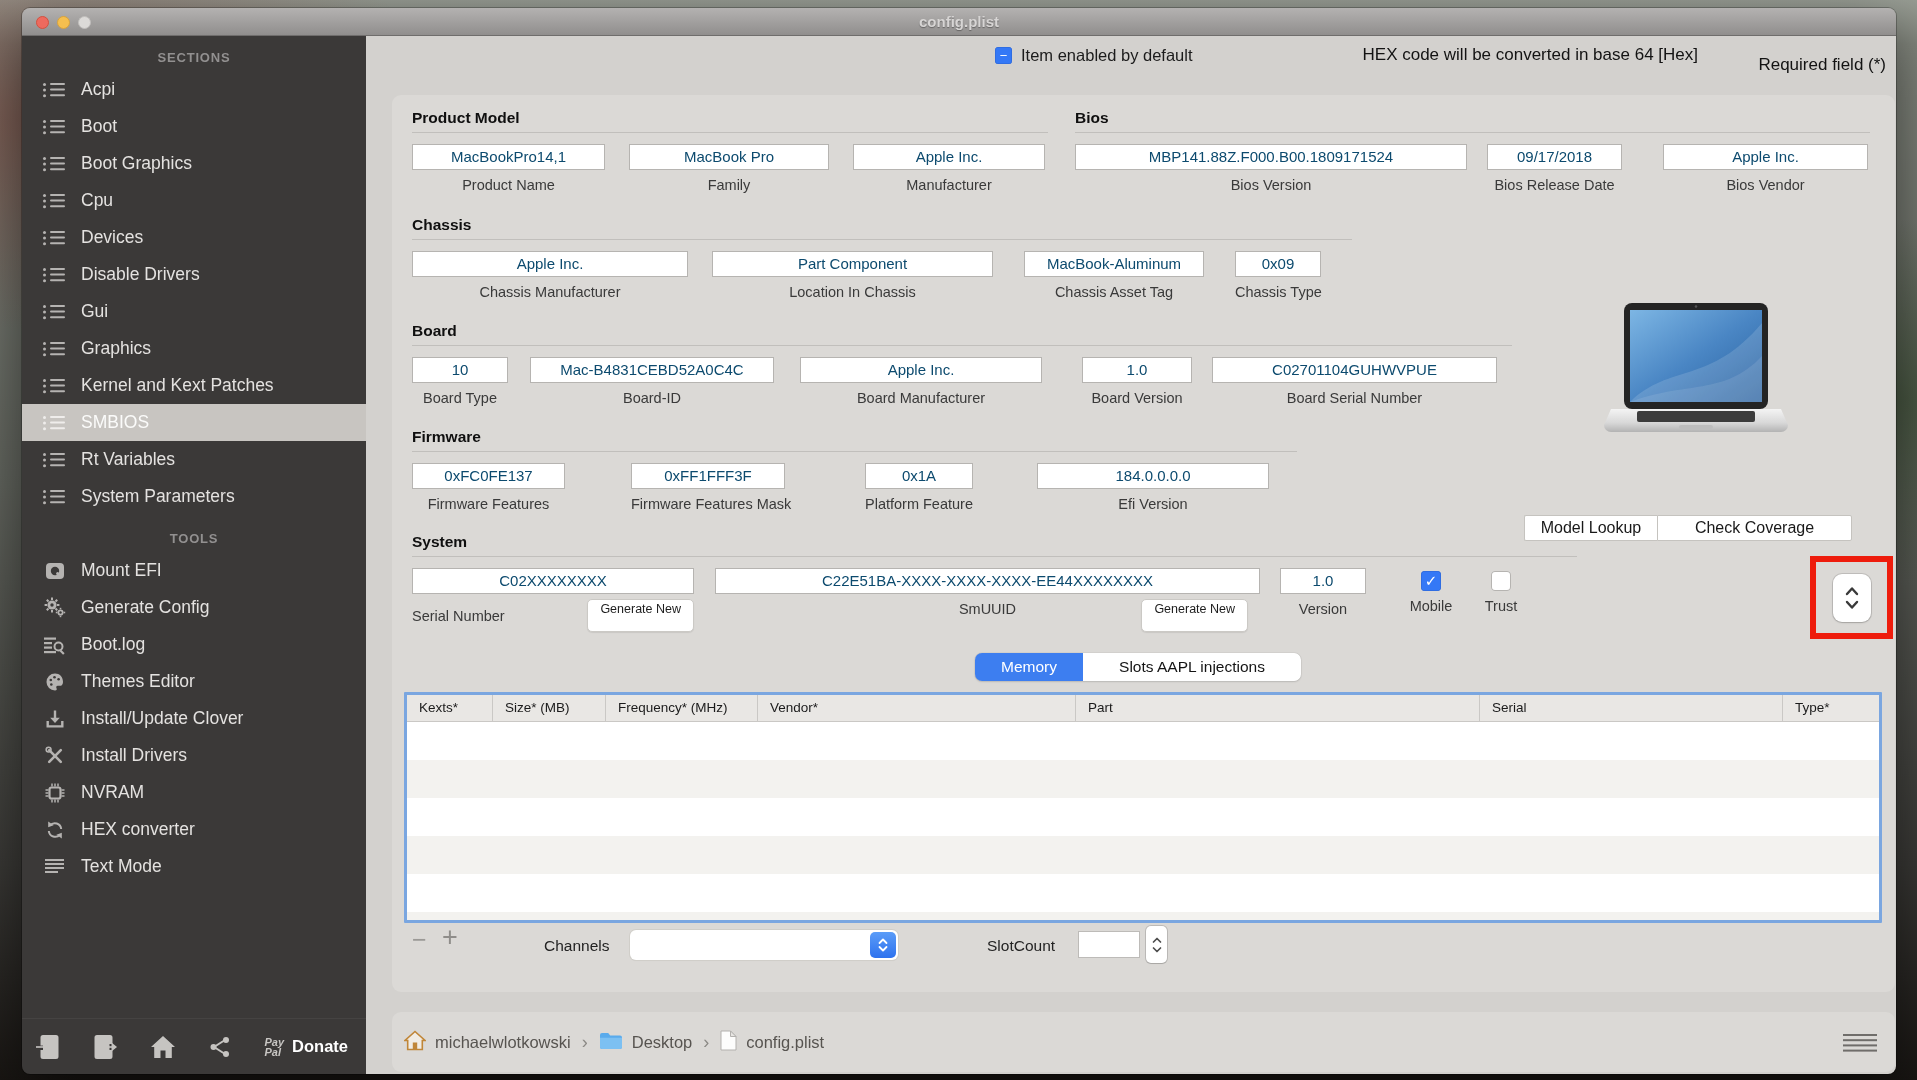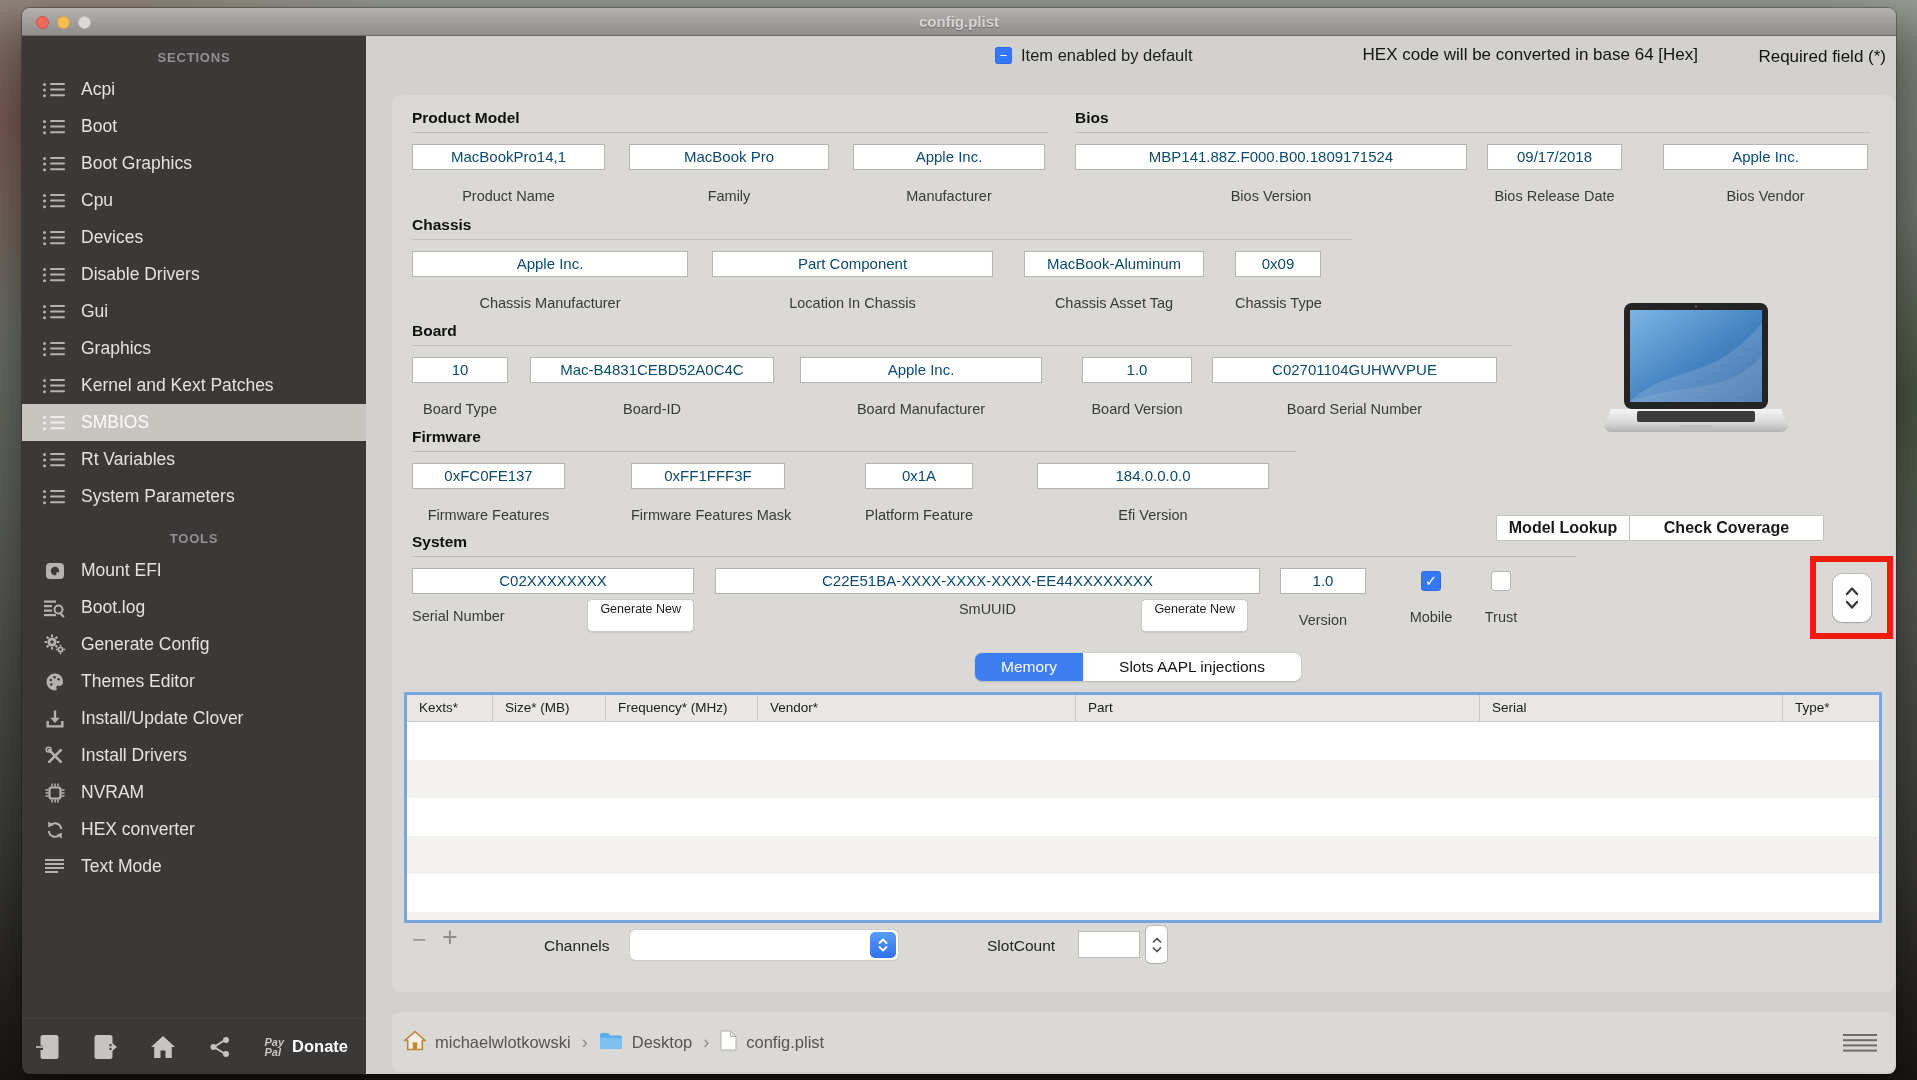--- a/index.html
+++ b/index.html
@@ -51,50 +51,50 @@
 
   
   .main { position:absolute; left:344px; top:28px; right:0; bottom:0; background:#d3d1ce; }
   .top-strip { position:absolute; left:0; top:0; right:0; height:42px; }
   .enbl { position:absolute; left:629px; top:10px; display:flex; align-items:center; gap:9px; }
   .cb { width:17px; height:17px; border-radius:3.5px; display:flex; align-items:center; justify-content:center;
     font-size:13px; line-height:1; }
   .cb.blue { background:#3478f6; color:#fff; box-shadow:inset 0 0 0 .5px #2b63cf; }
   .enbl-label { font-size:16.5px; color:#1c1c1c; }
   .hex-note { position:absolute; right:198px; top:9px; font-size:17px; color:#131313; }
-  .req-note { position:absolute; right:10px; top:11px; font-size:17px; color:#131313; }
+  .req-note { position:absolute; right:10px; top:19px; font-size:17px; color:#131313; }
 
   .content-panel { position:absolute; left:26px; top:59px; width:1503px; height:897px;
     background:#dbd9d6; border-radius:9px; }
   .bottom-bar { position:absolute; left:26px; top:976px; width:1503px; height:60px;
     background:#dbd9d6; border-radius:9px; }
 
   .fsec { position:absolute; }
   .stitle { font-size:15.5px; font-weight:bold; color:#0f0f0f; margin-bottom:5px; }
   .shr { border-top:1px solid #c1bfbc; }
   .frow { display:flex; margin-top:11px; align-items:flex-start; }
   .fgroup { display:flex; flex-direction:column; }
   .fbox { height:26px; line-height:24px; background:#fff; border:1px solid #b6b4b1;
     text-align:center; font-size:15px; color:#0c4a6e; white-space:nowrap; overflow:hidden; }
-  .flabel { margin-top:18px; text-align:center; font-size:14.5px; color:#3a3a3a; white-space:nowrap; }
+  .flabel { margin-top:7px; text-align:center; font-size:14.5px; color:#3a3a3a; white-space:nowrap; }
   .under { display:flex; margin-top:5px; align-items:center; justify-content:space-between;gap:28px; }
   .under .flabel { margin-top:0; }
   .gen-btn { height:33px; line-height:19px; padding:0 12px; background:#fff; border:1px solid #cbc9c5;
     border-radius:5px; font-size:12.5px; color:#1d1d1d; box-shadow:0 1px 1px rgba(0,0,0,.08); white-space:nowrap; }
   .smu-under { position:relative; height:22px; margin-top:5px; }
   .smu-under .flabel { position:absolute; left:50%; transform:translateX(-50%); margin-top:2px; }
   .smu-under .gen-btn { position:absolute; right:12px; top:0; }
   .ckgroup { display:flex; flex-direction:column; align-items:center; }
   .ck { width:20px; height:20px; border-radius:4px; display:flex; align-items:center; justify-content:center;
     font-size:15px; margin-top:3px; }
   .ck.checked { background:#3478f6; color:#fff; box-shadow:inset 0 0 0 .5px #2b63cf; }
   .ck.unchecked { background:#fff; box-shadow:inset 0 0 0 1px #b6b4b1; }
 
   .laptop { position:absolute; left:1193px; top:206px; width:222px; height:156px; }
-  .model-buttons { position:absolute; left:1104px; top:420px; display:flex;font-weight:bold; }
+  .model-buttons { position:absolute; left:1132px; top:420px; display:flex; }
   .mbtn { height:26px; line-height:24px; background:#fff; border:1px solid #c5c3bf; text-align:center;
     font-size:16px; color:#191919; }
   .mbtn.b1 { width:133px; border-right:none; border-radius:2px 0 0 2px; }
   .mbtn.b2 { width:195px; border-radius:0 2px 2px 0; }
   .red-box { position:absolute; left:1418px; top:461px; width:83px; height:83px;
     border:6px solid #ee1c0c; display:flex; align-items:center; justify-content:center; }
   .big-stepper { width:38px; height:48px; background:#fff; border-radius:9px;
     box-shadow:0 0 0 1px rgba(0,0,0,.12), 0 1px 2px rgba(0,0,0,.15);
     display:flex; align-items:center; justify-content:center; }
 
@@ -205,33 +205,20 @@
 
       <div class="srow">
         <span class="ticon">
           <svg width="20" height="20" viewBox="0 0 20 20">
               <rect x="1" y="2" width="18" height="16" rx="4" fill="#b5b3b1"></rect>
               <circle cx="10" cy="10" r="4.2" fill="#3b3938"></circle>
               <circle cx="12.6" cy="12.6" r="1.5" fill="#b5b3b1"></circle>
             </svg>
           </span>
         <span class="slabel">Mount EFI</span>
-        </div>
-      <div class="srow">
-        <span class="ticon">
-          <svg width="21" height="20" viewBox="0 0 21 20" fill="#b5b3b1">
-              <rect x="0" y="2.5" width="12" height="2.2"></rect>
-              <rect x="0" y="7" width="8" height="2.2"></rect>
-              <rect x="0" y="11.5" width="8" height="2.2"></rect>
-              <rect x="0" y="16" width="12" height="2.2"></rect>
-              <circle cx="14.5" cy="11.5" r="4" fill="none" stroke="#b5b3b1" stroke-width="2"></circle>
-              <rect x="17" y="14.7" width="2.2" height="5" transform="rotate(-45 18.1 17.2)"></rect>
-            </svg>
-          </span>
-        <span class="slabel">Boot.log</span>
         </div>
       <div class="srow">
         <span class="ticon">
           <svg width="22" height="21" viewBox="0 0 22 21">
               <g fill="#b5b3b1">
                 <circle cx="8" cy="8" r="4.6"></circle>
                 <g stroke="#b5b3b1" stroke-width="2">
                   <line x1="8" y1="0.6" x2="8" y2="3"></line>
                   <line x1="8" y1="13" x2="8" y2="15.4"></line>
                   <line x1="0.6" y1="8" x2="3" y2="8"></line>
@@ -250,20 +237,33 @@
                   <line x1="19.7" y1="15.5" x2="21.2" y2="15.5"></line>
                 </g>
                 <circle cx="16.5" cy="15.5" r="1.2" fill="#3b3938"></circle>
               </g>
             </svg>
           </span>
         <span class="slabel">Generate Config</span>
         </div>
       <div class="srow">
         <span class="ticon">
+          <svg width="21" height="20" viewBox="0 0 21 20" fill="#b5b3b1">
+              <rect x="0" y="2.5" width="12" height="2.2"></rect>
+              <rect x="0" y="7" width="8" height="2.2"></rect>
+              <rect x="0" y="11.5" width="8" height="2.2"></rect>
+              <rect x="0" y="16" width="12" height="2.2"></rect>
+              <circle cx="14.5" cy="11.5" r="4" fill="none" stroke="#b5b3b1" stroke-width="2"></circle>
+              <rect x="17" y="14.7" width="2.2" height="5" transform="rotate(-45 18.1 17.2)"></rect>
+            </svg>
+          </span>
+        <span class="slabel">Boot.log</span>
+        </div>
+      <div class="srow">
+        <span class="ticon">
           <svg width="20" height="20" viewBox="0 0 20 20">
               <path fill="#b5b3b1" d="M10 1.5a8.5 8.5 0 1 0 0 17c1.7 0 2.2-1.1 1.5-2.3-.6-1-.1-2.4 1.3-2.4h2c2.1 0 3.2-1.5 3.2-3.9C18 5 14.6 1.5 10 1.5z"></path>
               <g fill="#3b3938">
                 <circle cx="5.8" cy="8" r="1.3"></circle>
                 <circle cx="9.5" cy="5.3" r="1.3"></circle>
                 <circle cx="13.6" cy="7.3" r="1.3"></circle>
                 <circle cx="6.3" cy="12.5" r="1.3"></circle>
               </g>
             </svg>
           </span>

